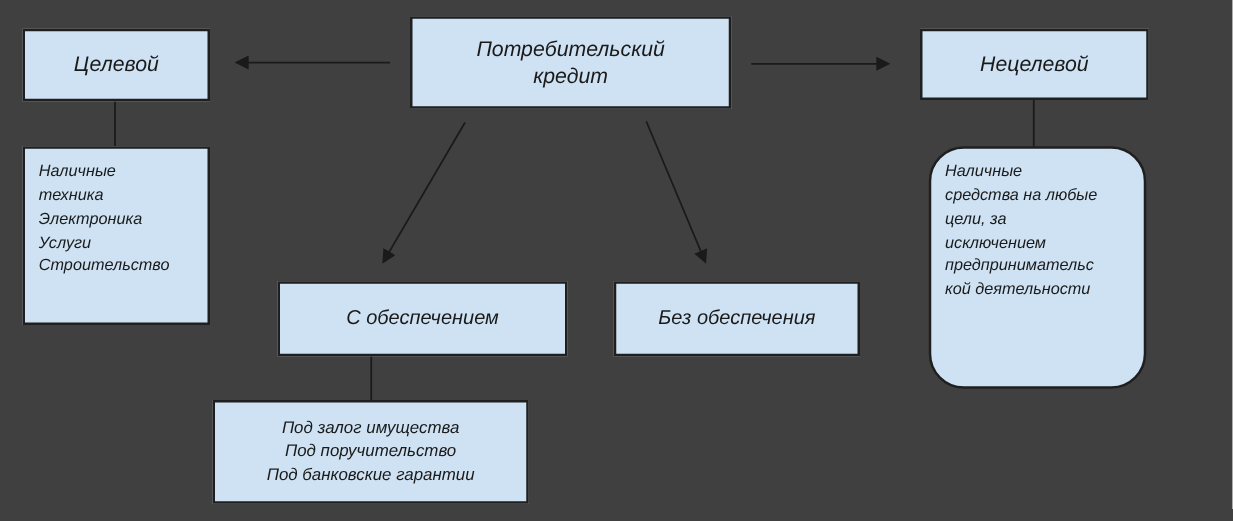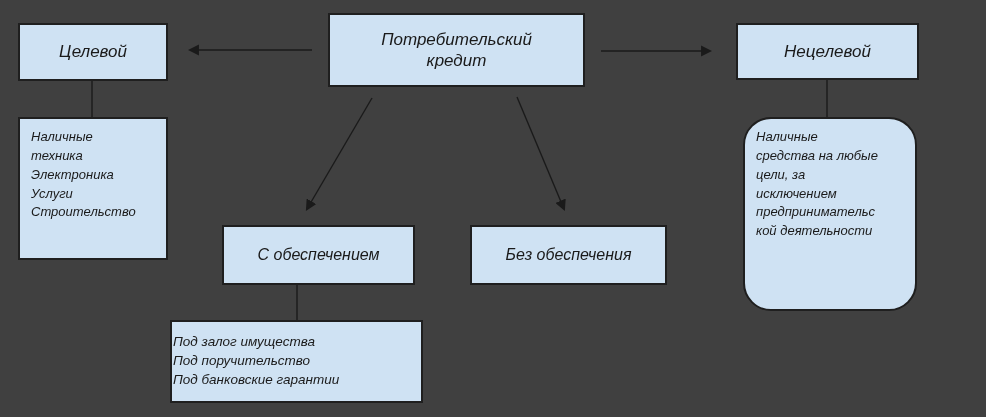--- a/index.html
+++ b/index.html
@@ -28,38 +28,38 @@
   .label-node {
     display: flex;
     align-items: center;
     justify-content: center;
     text-align: center;
   }
   #node-root { left: 328px; top: 13px; width: 257px; height: 74px; font-size: 17px; line-height: 1.25; }
   #node-root .wrap { max-width: 185px; display: inline-block; }
   #node-targeted { left: 18px;  top: 23px; width: 150px; height: 58px; font-size: 17px; }
   #node-non-targeted { left: 736px; top: 23px; width: 183px; height: 57px; font-size: 17px; }
-  #node-secured { left: 222px; top: 225px; width: 193px; height: 60px; font-size: 16px; }
-  #node-unsecured { left: 470px; top: 225px; width: 197px; height: 60px; font-size: 16px; }
+  #node-secured { left: 222px; top: 225px; width: 232px; height: 60px; font-size: 16px; }
+  #node-unsecured { left: 491px; top: 225px; width: 197px; height: 60px; font-size: 16px; }
   #node-targeted-examples {
     left: 18px; top: 117px; width: 150px; height: 143px;
     font-size: 13px; line-height: 1.45; padding: 9px 6px 9px 11px;
   }
   #node-targeted-examples .item { width: 100px; }
   #node-cash {
     left: 743px; top: 117px; width: 174px; height: 194px;
     font-size: 13px; line-height: 1.45; padding: 9px 6px 9px 11px; border-radius: 28px;
   }
   #node-cash .wrap {
     display: block; width: 124px;
     overflow-wrap: break-word; word-break: break-word;
   }
   #node-secured-examples {
     left: 170px; top: 320px; width: 253px; height: 83px;
-    font-size: 13.5px; line-height: 1.42; padding: 10px 1px;
+    font-size: 13.5px; line-height: 1.42; padding: 10px 1px; text-align: center;
   }
 </style>
 </head>
 <body>
 
 <div id="canvas">
 
   <svg id="edges" viewBox="0 0 986 417" xmlns="http://www.w3.org/2000/svg">
     <defs>
       <marker id="arrowhead" viewBox="0 0 10 10" refX="8" refY="5" markerWidth="8" markerHeight="8" orient="auto">

